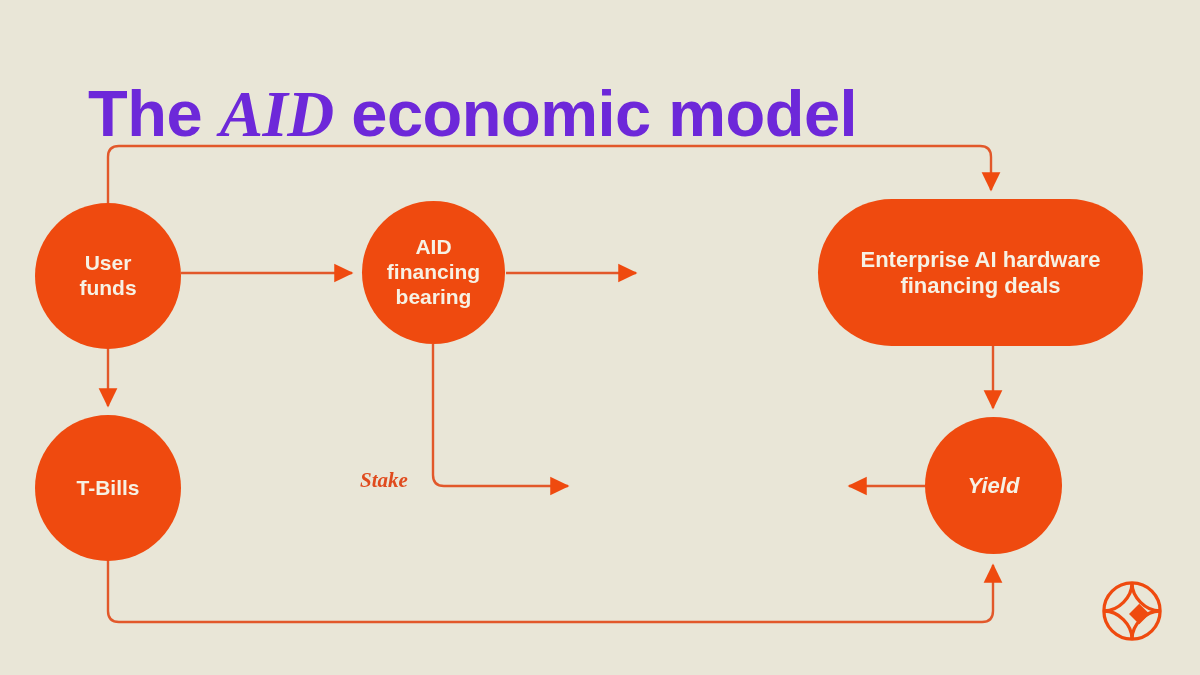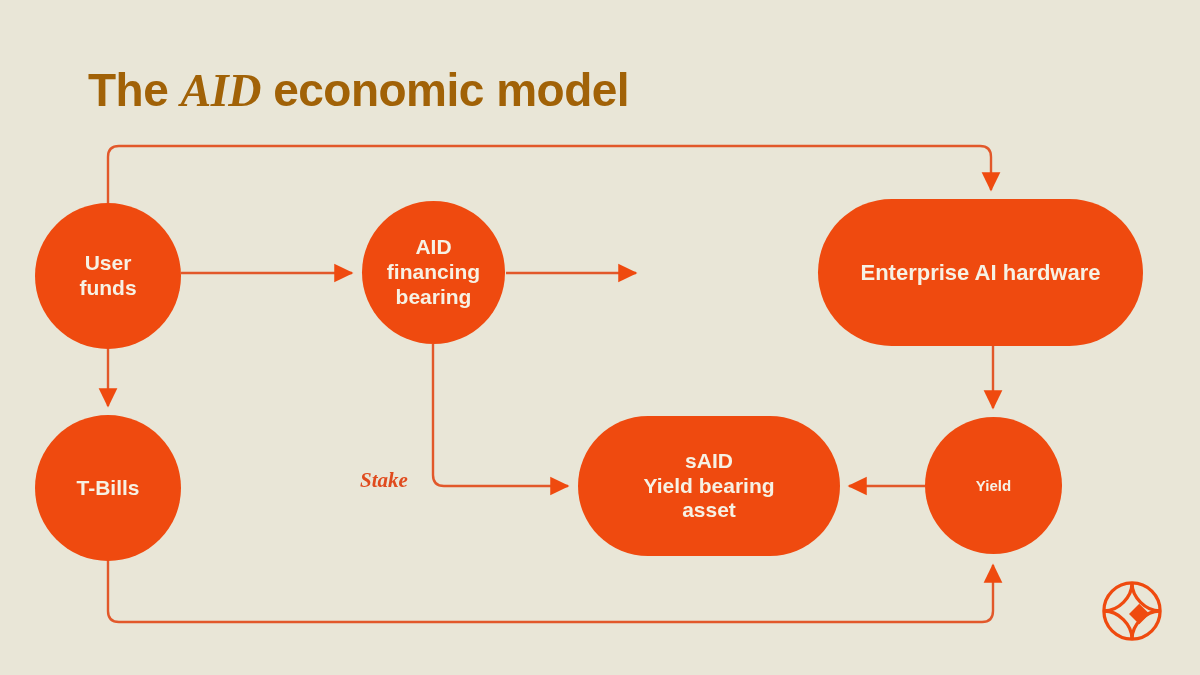--- a/index.html
+++ b/index.html
@@ -17,24 +17,24 @@
     height: 675px;
     background: #e9e6d7;
     overflow: hidden;
   }
 
   
   #title {
     position: absolute;
     left: 88px;
     top: 34px;
-    font-size: 46px;
+    font-size: 65px;
     font-weight: 700;
     letter-spacing: -0.5px;
-    color: #a16207;
+    color: #6d28d9;
     white-space: nowrap;
     line-height: 1.1;
   }
   #title .em {
     font-family: "Liberation Serif", serif;
     font-style: italic;
     font-weight: 700;
   }
 
   
@@ -61,21 +61,21 @@
   }
   .node.circle { border-radius: 50%; }
   .node.pill   { border-radius: 999px; }
 
   #n-user-funds  { left: 35px;  top: 203px; width: 146px; height: 146px; font-size: 21px; }
   #n-t-bills     { left: 35px;  top: 415px; width: 146px; height: 146px; font-size: 21px; }
   #n-aid         { left: 362px; top: 201px; width: 143px; height: 143px; font-size: 21px; }
   #n-hold-pay    { left: 644px; top: 201px; width: 142px; height: 142px; font-size: 21px; }
   #n-enterprise  { left: 818px; top: 199px; width: 325px; height: 147px; font-size: 22px; padding: 0 26px; }
   #n-said        { left: 578px; top: 416px; width: 262px; height: 140px; font-size: 21px; padding: 0 22px; }
-  #n-yield       { left: 925px; top: 417px; width: 137px; height: 137px; font-size: 15px; }
+  #n-yield       { left: 925px; top: 417px; width: 137px; height: 137px; font-size: 22px; font-style: italic; }
 
   
   #lbl-stake {
     position: absolute;
     left: 360px;
     top: 468px;
     font-family: "Liberation Serif", serif;
     font-style: italic;
     font-weight: 700;
     font-size: 21px;
@@ -143,30 +143,24 @@
       <span>AID</span><br>
       <span>financing</span><br>
       <span>bearing</span>
     </span>
   </div>
 
 
   <div class="node pill" id="n-enterprise">
     <span>
       <span>Enterprise AI hardware</span><br>
+      <span>financing deals</span>
     </span>
   </div>
 
-  <div class="node pill" id="n-said">
-    <span>
-      <span>sAID</span><br>
-      <span>Yield bearing</span><br>
-      <span>asset</span>
-    </span>
-  </div>
 
   <div class="node circle" id="n-yield">
     <span>Yield</span>
   </div>
 
   <div id="lbl-stake">Stake</div>
 
   <svg id="logo" viewBox="0 0 64 64">
     <circle cx="32" cy="32" r="29" fill="none" stroke="#ef4a0f" stroke-width="3.4"></circle>
     <path d="M3.2,32 C18,32 32,18 32,3.2" fill="none" stroke="#ef4a0f" stroke-width="3.4"></path>

